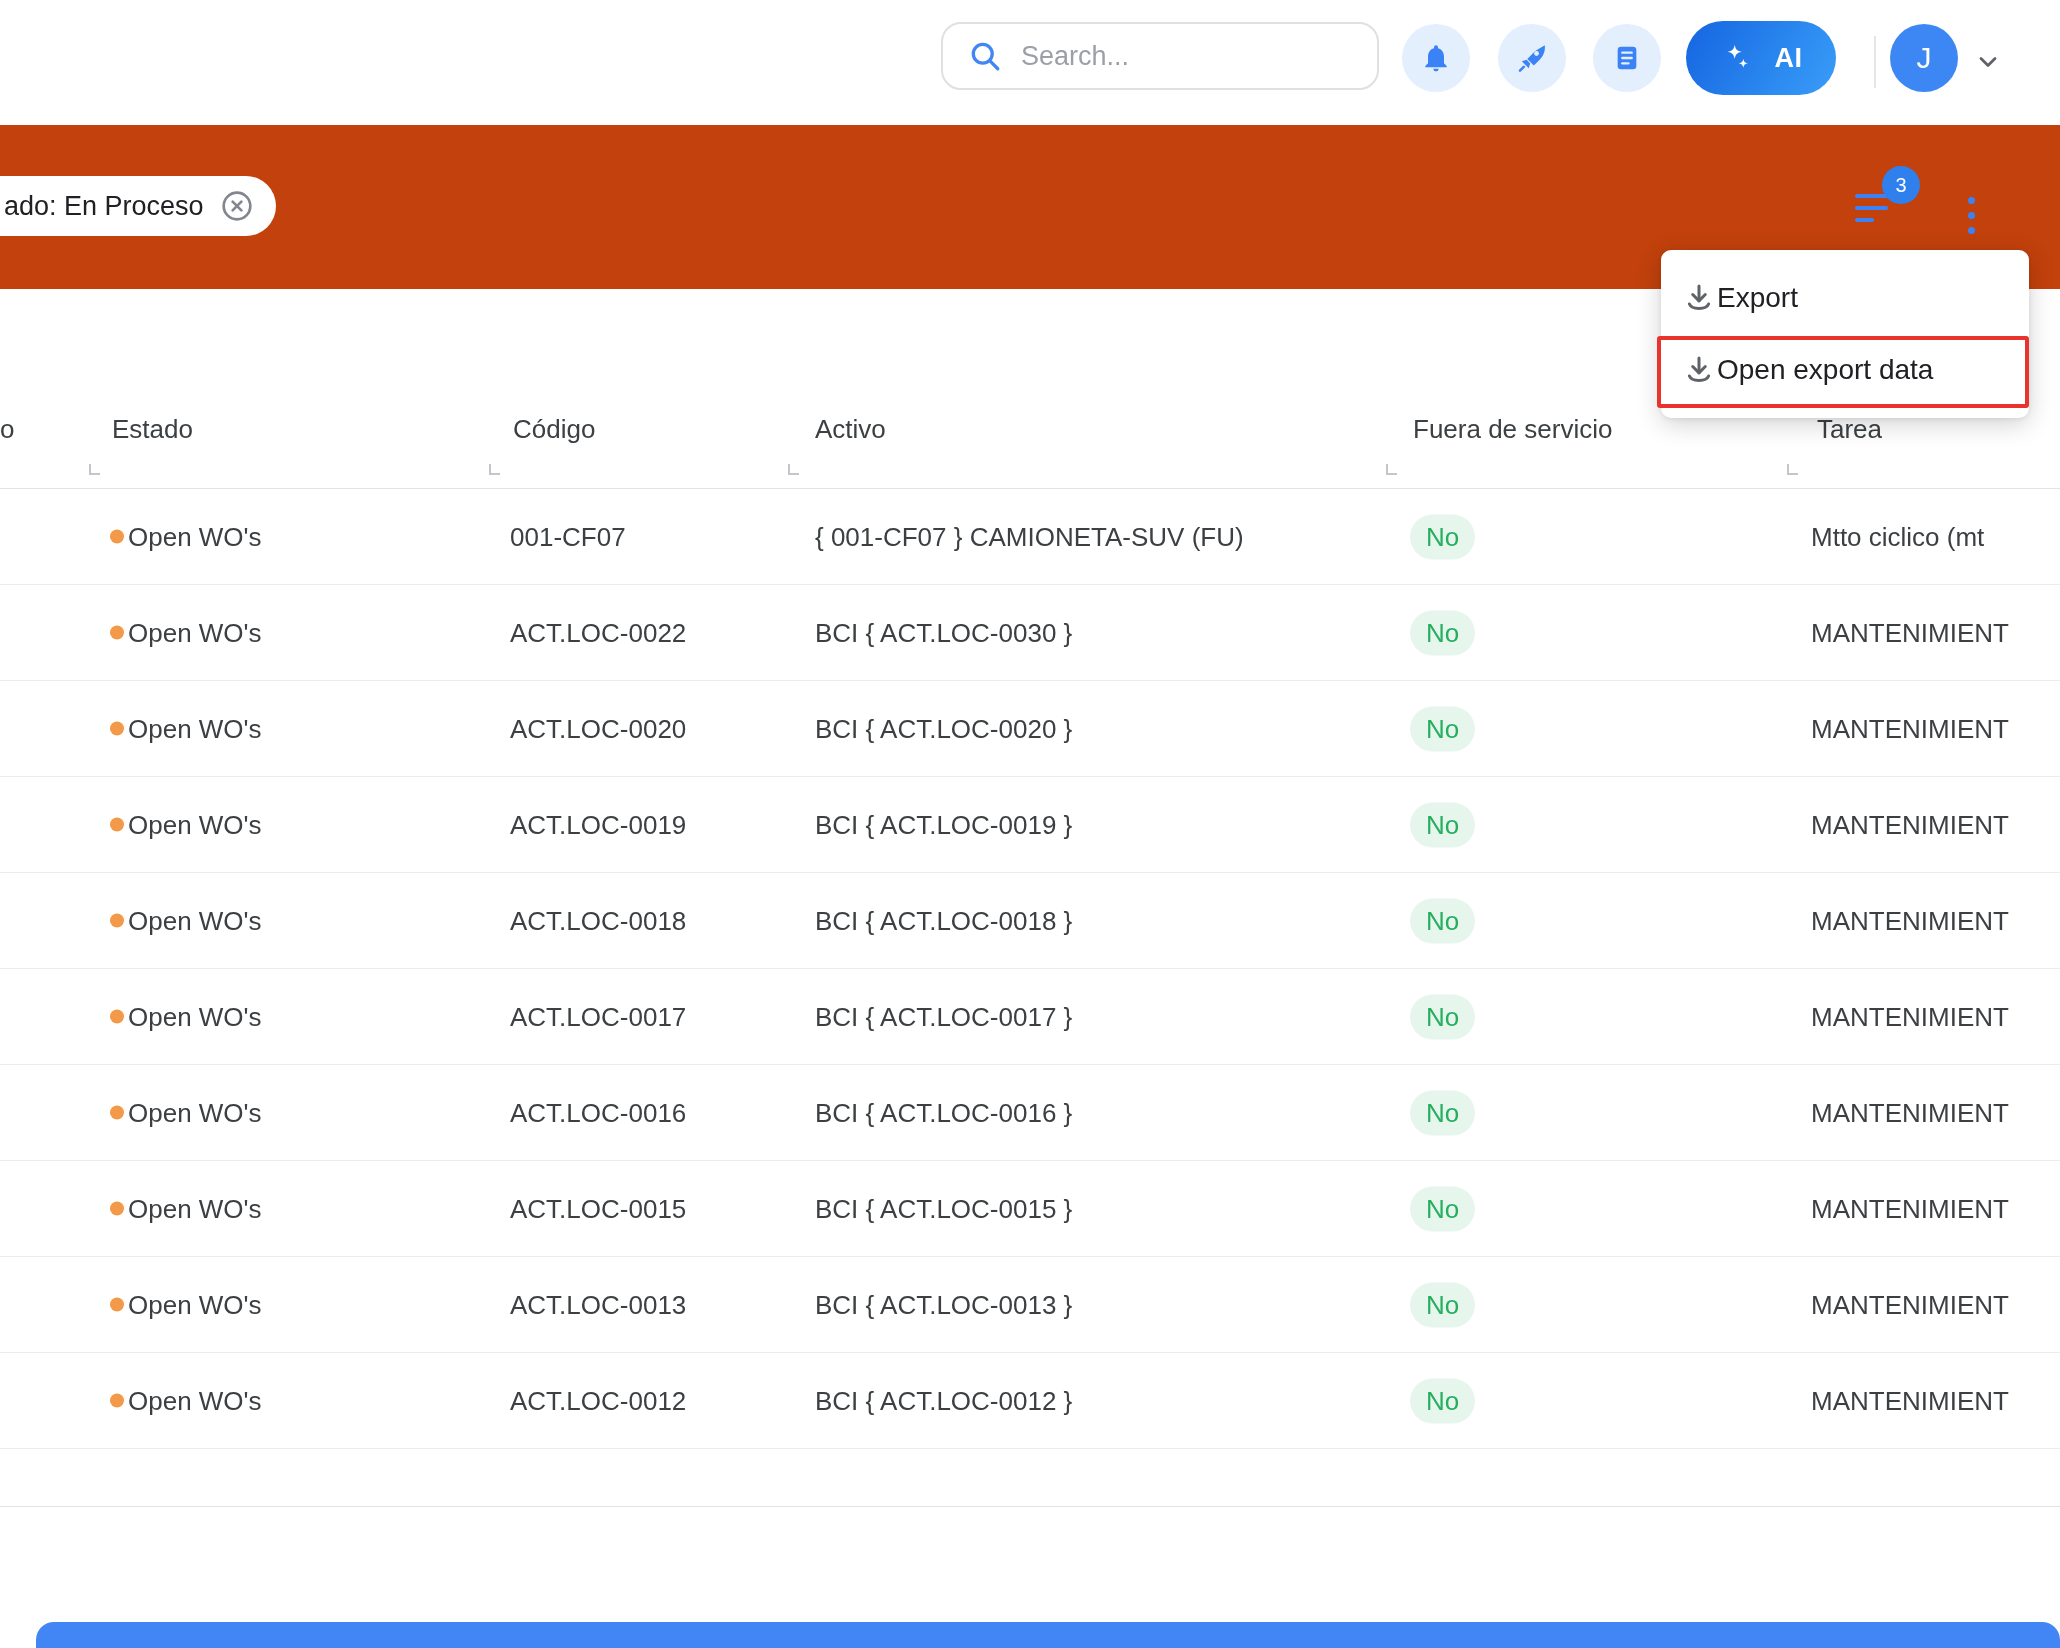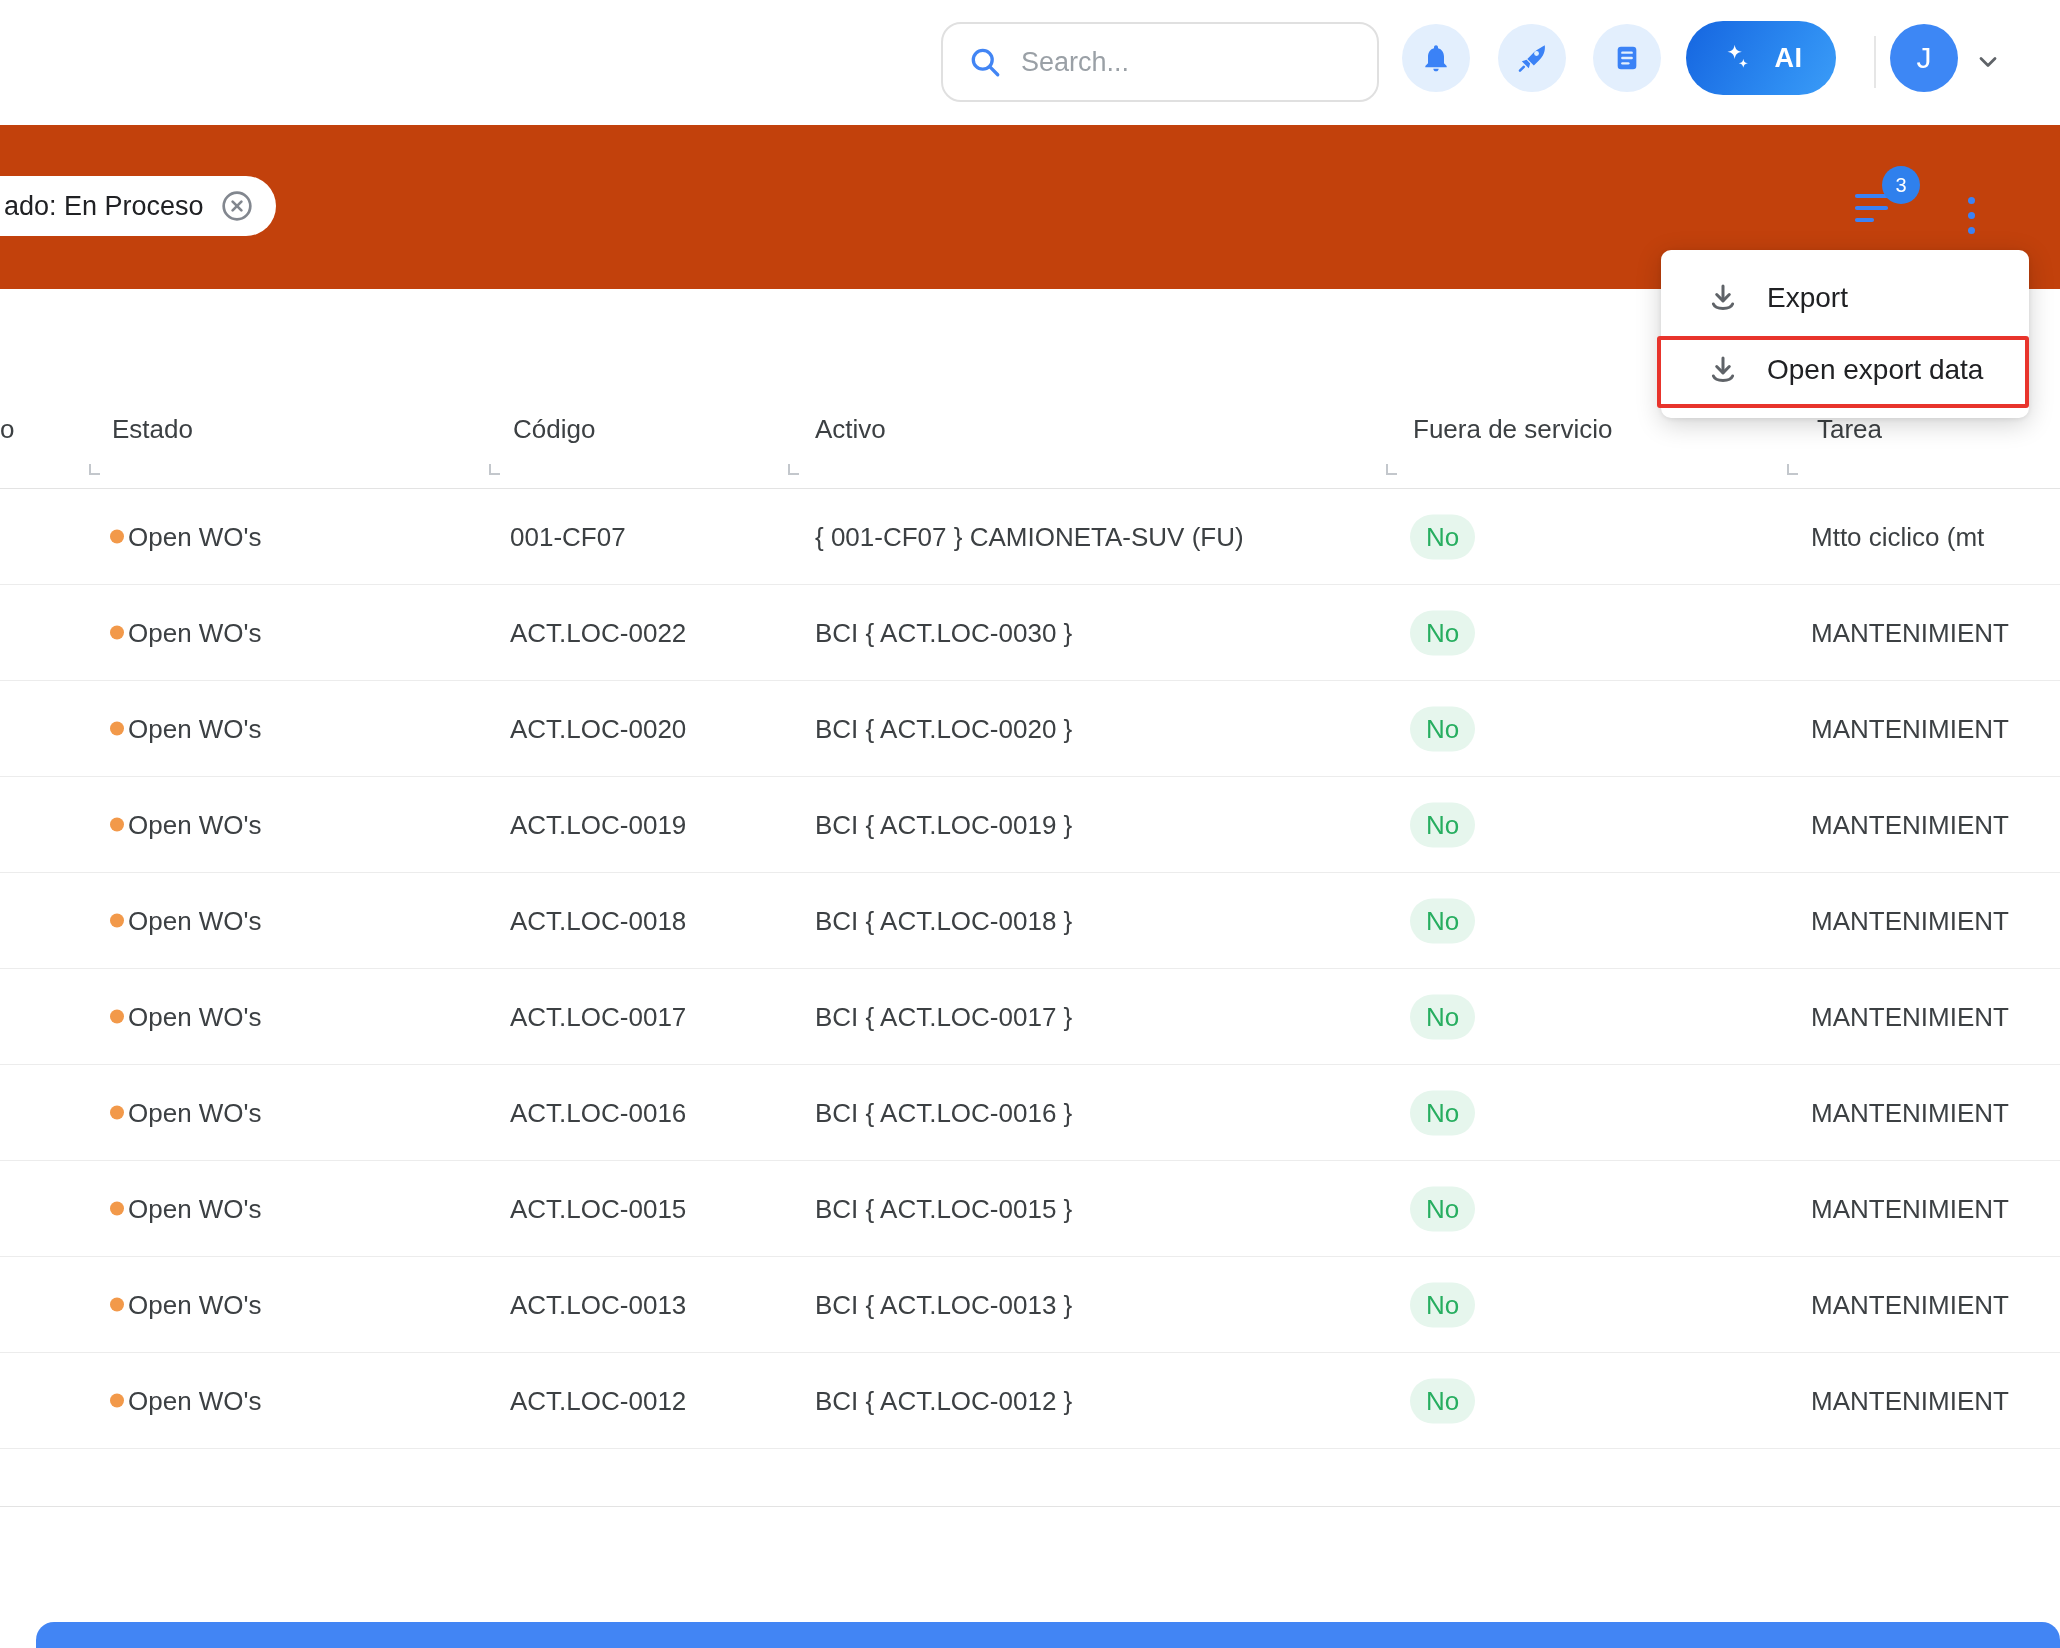--- a/index.html
+++ b/index.html
@@ -6,21 +6,21 @@
   html,body { width:2060px; height:1648px; }
   body {
     font-family:"Liberation Sans", sans-serif;
     background:#ffffff; overflow:hidden; color:#3c4043;
   }
   .screen { position:relative; width:2060px; height:1648px; overflow:hidden; background:#fff; }
 
   
   .topbar { position:absolute; top:0; left:0; right:0; height:125px; background:#fff; }
   .search-box {
-    position:absolute; left:941px; top:22px; width:438px; height:80px;
+    position:absolute; left:941px; top:22px; width:438px; height:68px;
     border:2px solid #e0e0e0; border-radius:20px;
     display:flex; align-items:center; gap:18px; padding:0 24px; background:#fff;
   }
   .search-input {
     border:none; outline:none; font:inherit; font-size:27px; color:#3c4043;
     width:300px; background:transparent;
   }
   .search-input::placeholder { color:#9aa0a6; }
   .icon-btn {
     position:absolute; top:24px; width:68px; height:68px; border-radius:50%;
@@ -67,21 +67,21 @@
   }
   .kebab i { width:7px; height:7px; border-radius:50%; background:#3b82f6; }
 
   
   .menu {
     position:absolute; left:1661px; top:250px; width:368px; background:#fff; z-index:10;
     border-radius:10px; padding:12px 0;
     box-shadow:0 6px 26px rgba(0,0,0,.18), 0 1px 5px rgba(0,0,0,.08);
   }
   .menu-item {
-    height:72px; display:flex; align-items:center; gap:26px; padding:0 44px;
+    height:72px; display:flex; align-items:center; padding:0 20px;
     font-size:28px; color:#202124; cursor:pointer;
   }
   .dl-icon { display:flex; align-items:center; }
   .annotation {
     position:absolute; left:1657px; top:336px; width:372px; height:72px;
     border:4px solid #e8342c; border-radius:3px; z-index:11; pointer-events:none;
   }
 
   
   .thead { position:absolute; top:390px; left:0; right:0; height:99px; border-bottom:1px solid #e3e3e3; background:#fff; }

